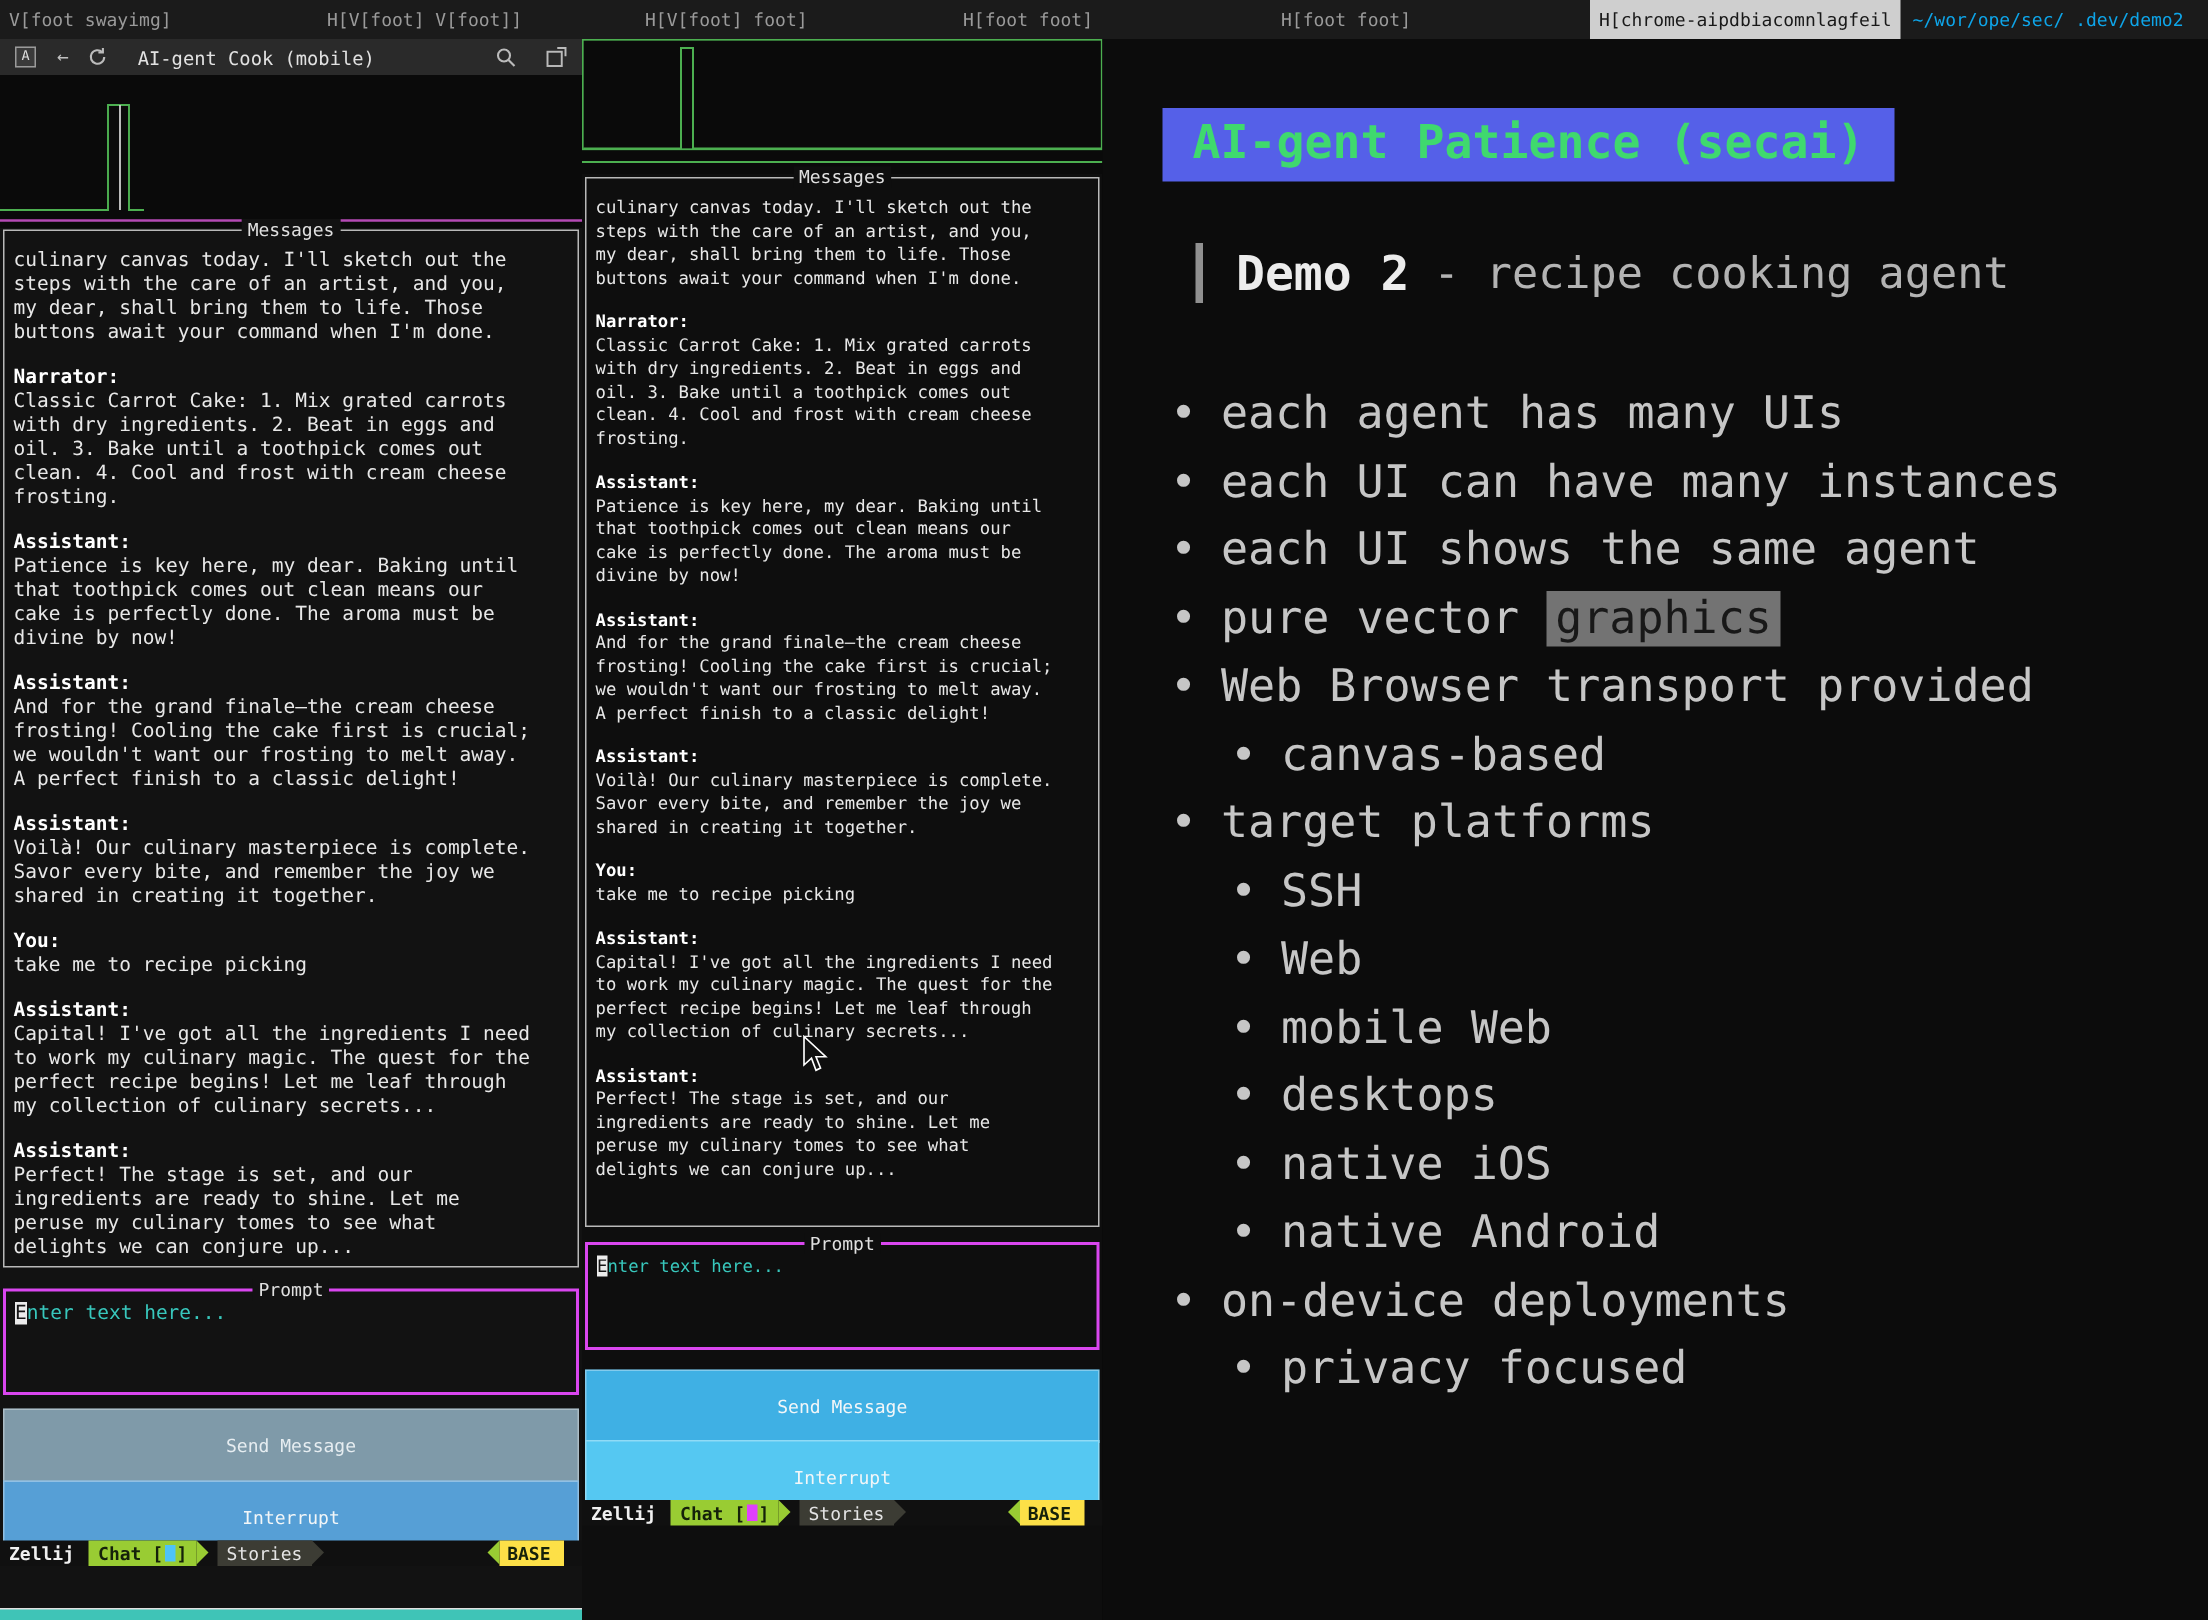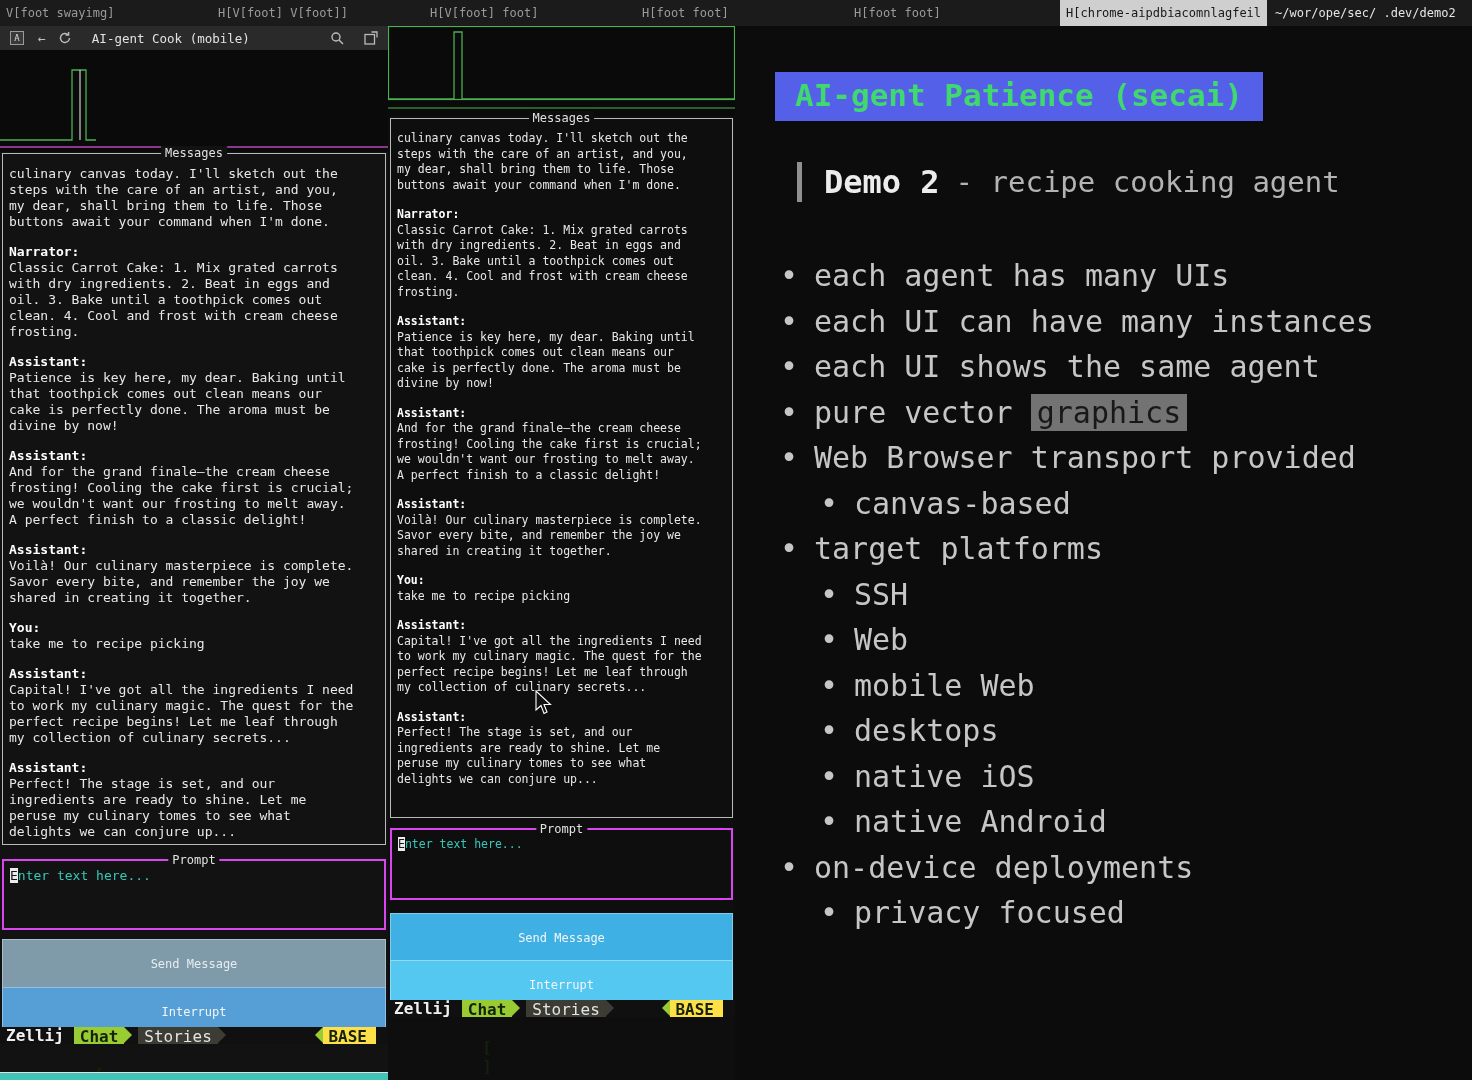--- a/index.html
+++ b/index.html
@@ -6,21 +6,21 @@
   html,body { background:#000; }
   body { font-family:"DejaVu Sans Mono", monospace; }
   .screen { position:relative; width:1472px; height:1080px; background:#050505; overflow:hidden; }
 
   
   .tabbar { position:absolute; top:0; left:0; width:1472px; height:26px; background:#1b1b1b;
             display:flex; align-items:center; font-size:12px; color:#9a9a9a; }
   .tabs { display:flex; height:100%; align-items:center; }
   .tab { width:212px; padding-left:6px; white-space:nowrap; overflow:hidden; height:100%; display:flex; align-items:center; }
   .tab.active { width:auto; padding:0 6px; background:#cfcfcf; color:#181818; }
-  .tab-path { padding-left:8px; color:#e5e5e5; white-space:nowrap; }
+  .tab-path { padding-left:8px; color:#0ea5e9; white-space:nowrap; }
 
   
   .pane { position:absolute; top:26px; height:1054px; }
   .pane-left { left:0; width:388px; background:#121212; }
   .pane-mid  { left:388px; width:347px; background:#0e0e0e; }
   .pane-slide{ left:735px; width:737px; background:#0c0c0c; }
 
   
   .app-header { position:absolute; top:0; left:0; width:100%; height:24px; background:#2a2a2a;
                 display:flex; align-items:center; padding:0 10px; color:#cfcfcf; }
@@ -60,26 +60,26 @@
          font-size:12px; border:1px solid rgba(255,255,255,0.35); color:#f2f6f8; }
   .pane-left .btn { width:384px; }
   .pane-mid  .btn { width:343px; }
   .btn-send-left { top:913px; background:#7f9aa9; color:#e6edf1; }
   .btn-int-left  { top:961px; background:#569fd6; }
   .btn-send-mid  { top:887px; background:#3fb0e4; }
   .btn-int-mid   { top:934px; background:#55c8f2; }
 
   
   .statusbar { position:absolute; left:0; width:100%; height:17px; background:#101010;
-               display:flex; align-items:center; font-size:16px; }
+               display:flex; align-items:center; font-size:12px; }
   .statusbar-left { top:1001px; }
   .statusbar-mid  { top:974px; }
   .sb-app { font-weight:bold; color:#f0f0f0; padding:0 10px 0 6px; }
   .seg { position:relative; height:17px; display:flex; align-items:center; padding:0 6px;
-         margin-right:14px; white-space:nowrap;flex-direction:column; }
+         margin-right:14px; white-space:nowrap; }
   .seg::after { content:""; position:absolute; left:100%; top:0; width:0; height:0;
                 border-top:8.5px solid transparent; border-bottom:8.5px solid transparent; }
   .seg-chat { background:#99cc33; color:#15210a; font-weight:bold; }
   .seg-chat::after { border-left:8px solid #99cc33; }
   .ind { display:inline-block; width:7px; height:11px; margin:0 1px; background:#4fc3f7; }
   .seg-stories { background:#3c3c34; color:#e4e4e4; }
   .seg-stories::after { border-left:8px solid #3c3c34; }
   .sb-spacer { flex:1; }
   .seg-base { background:#fde047; color:#15210a; font-weight:bold; margin-right:12px; padding:0 9px 0 5px; }
   .seg-base::before { content:""; position:absolute; right:100%; top:0;

